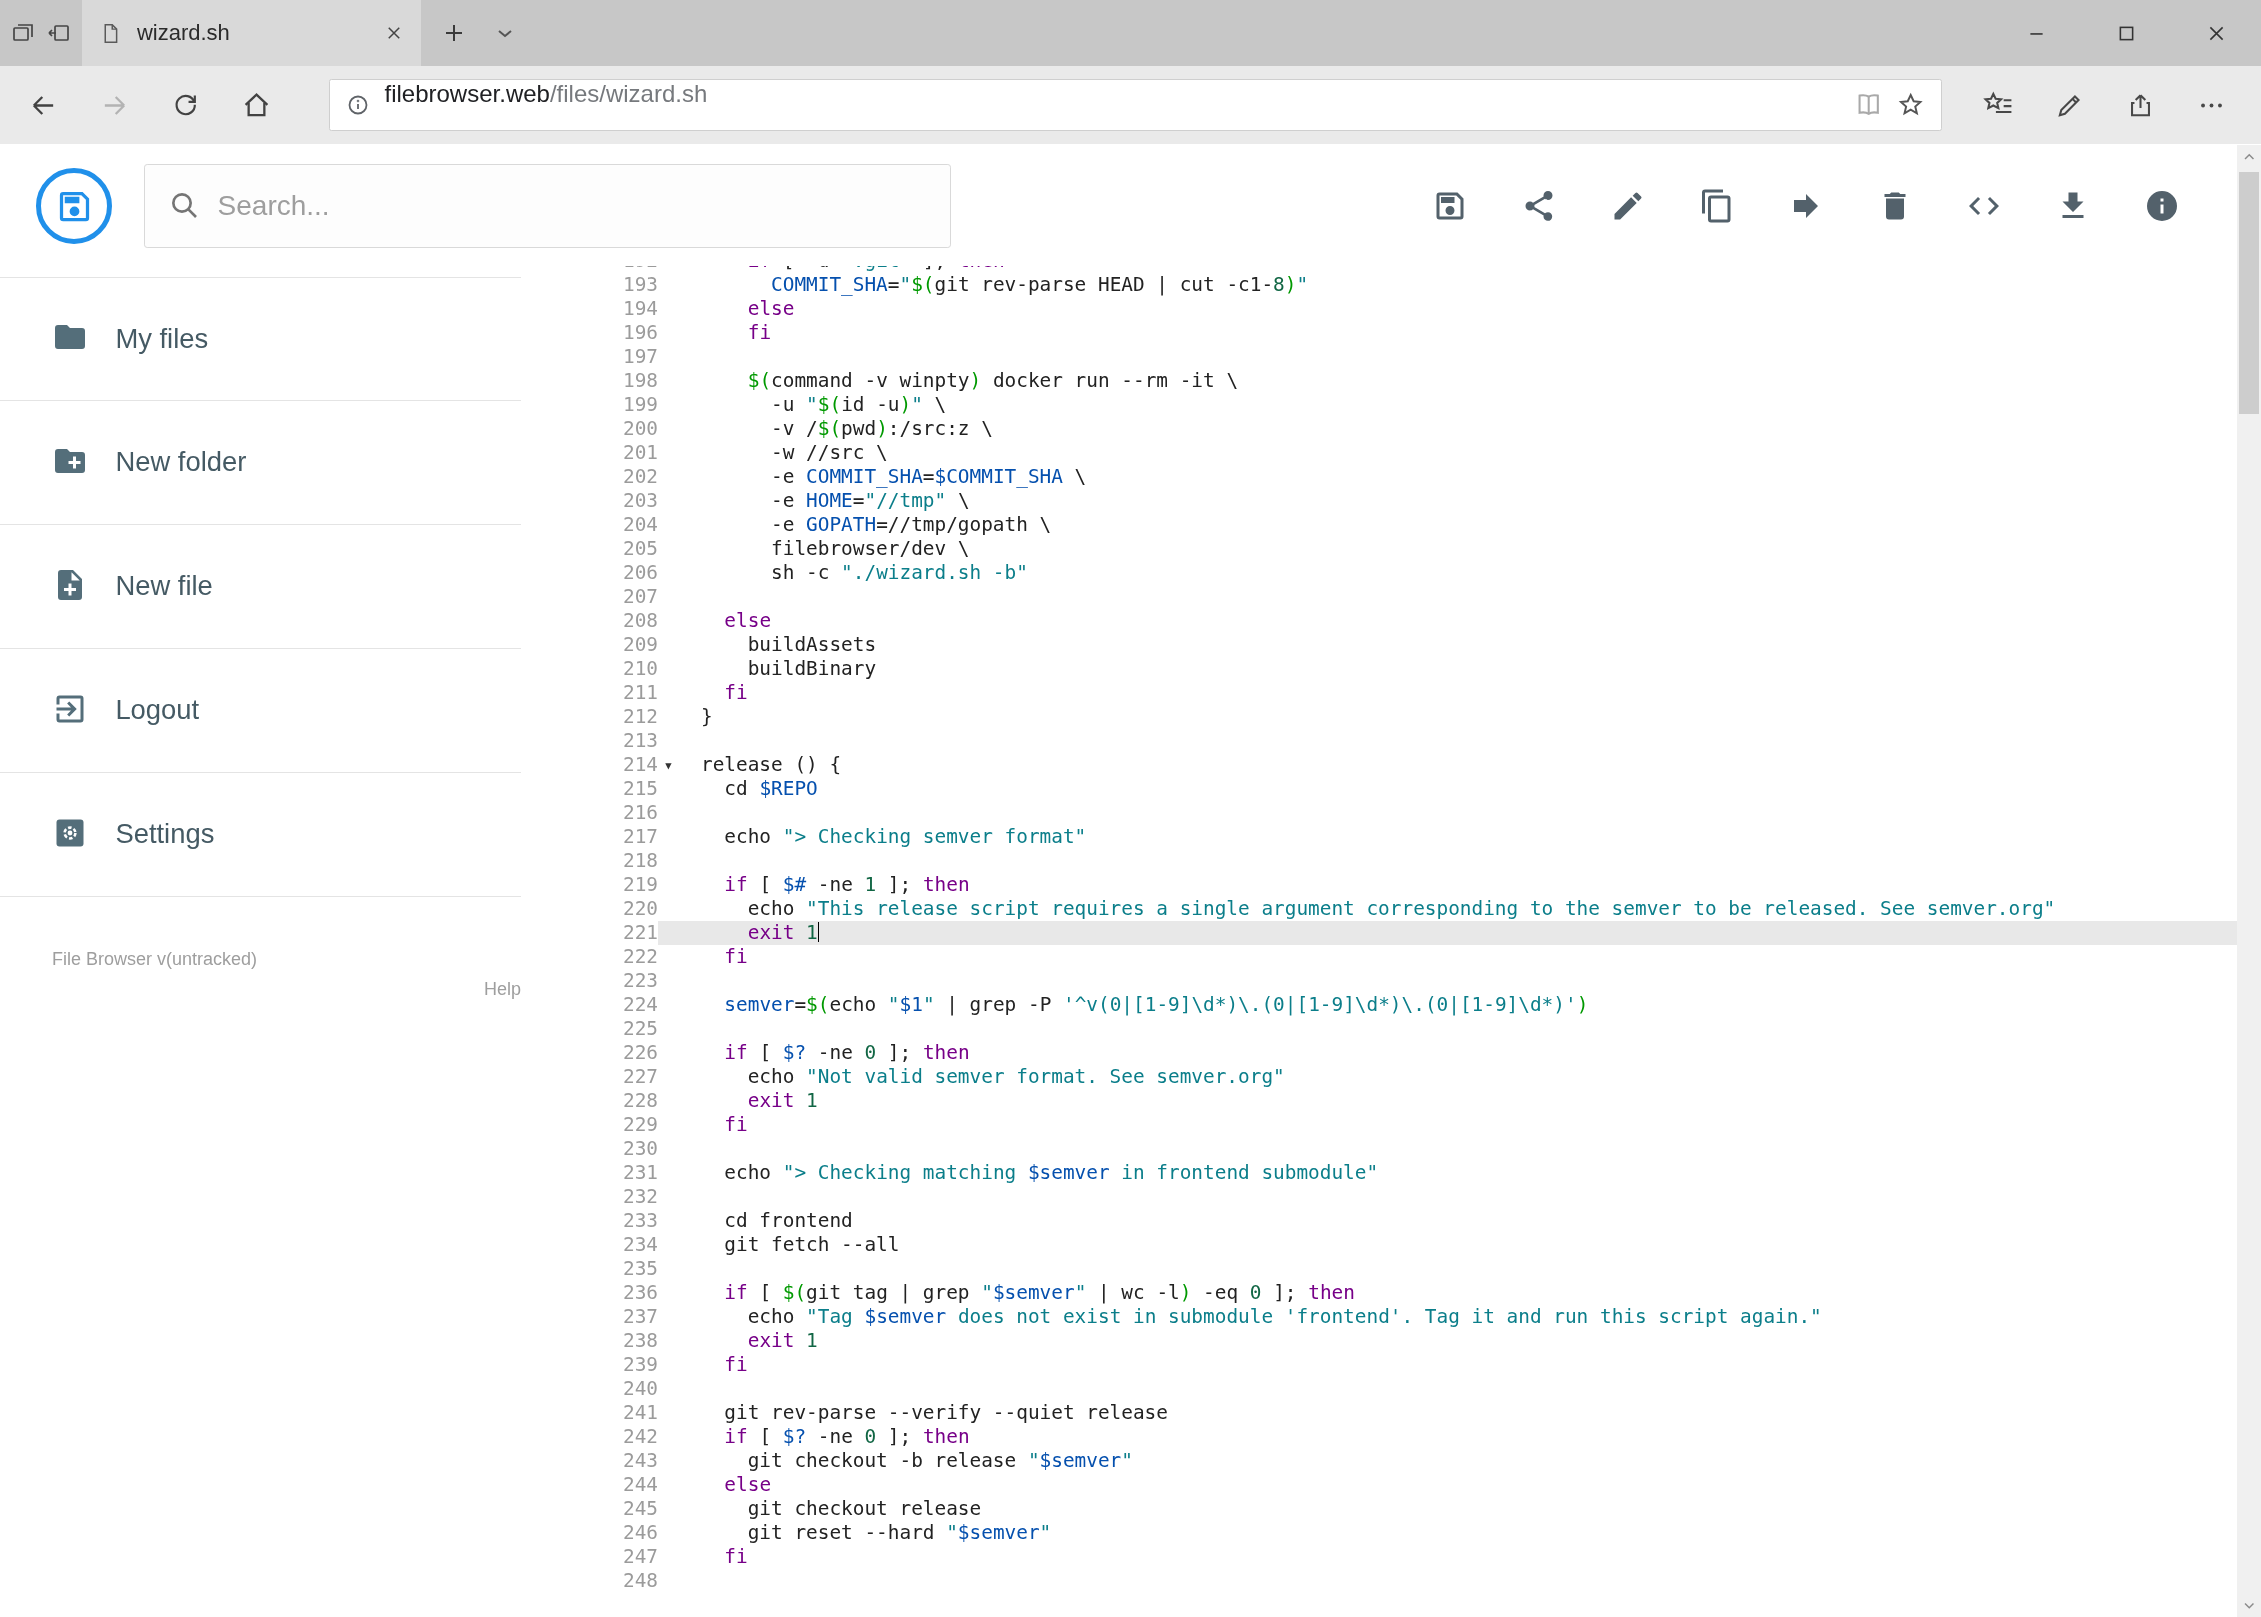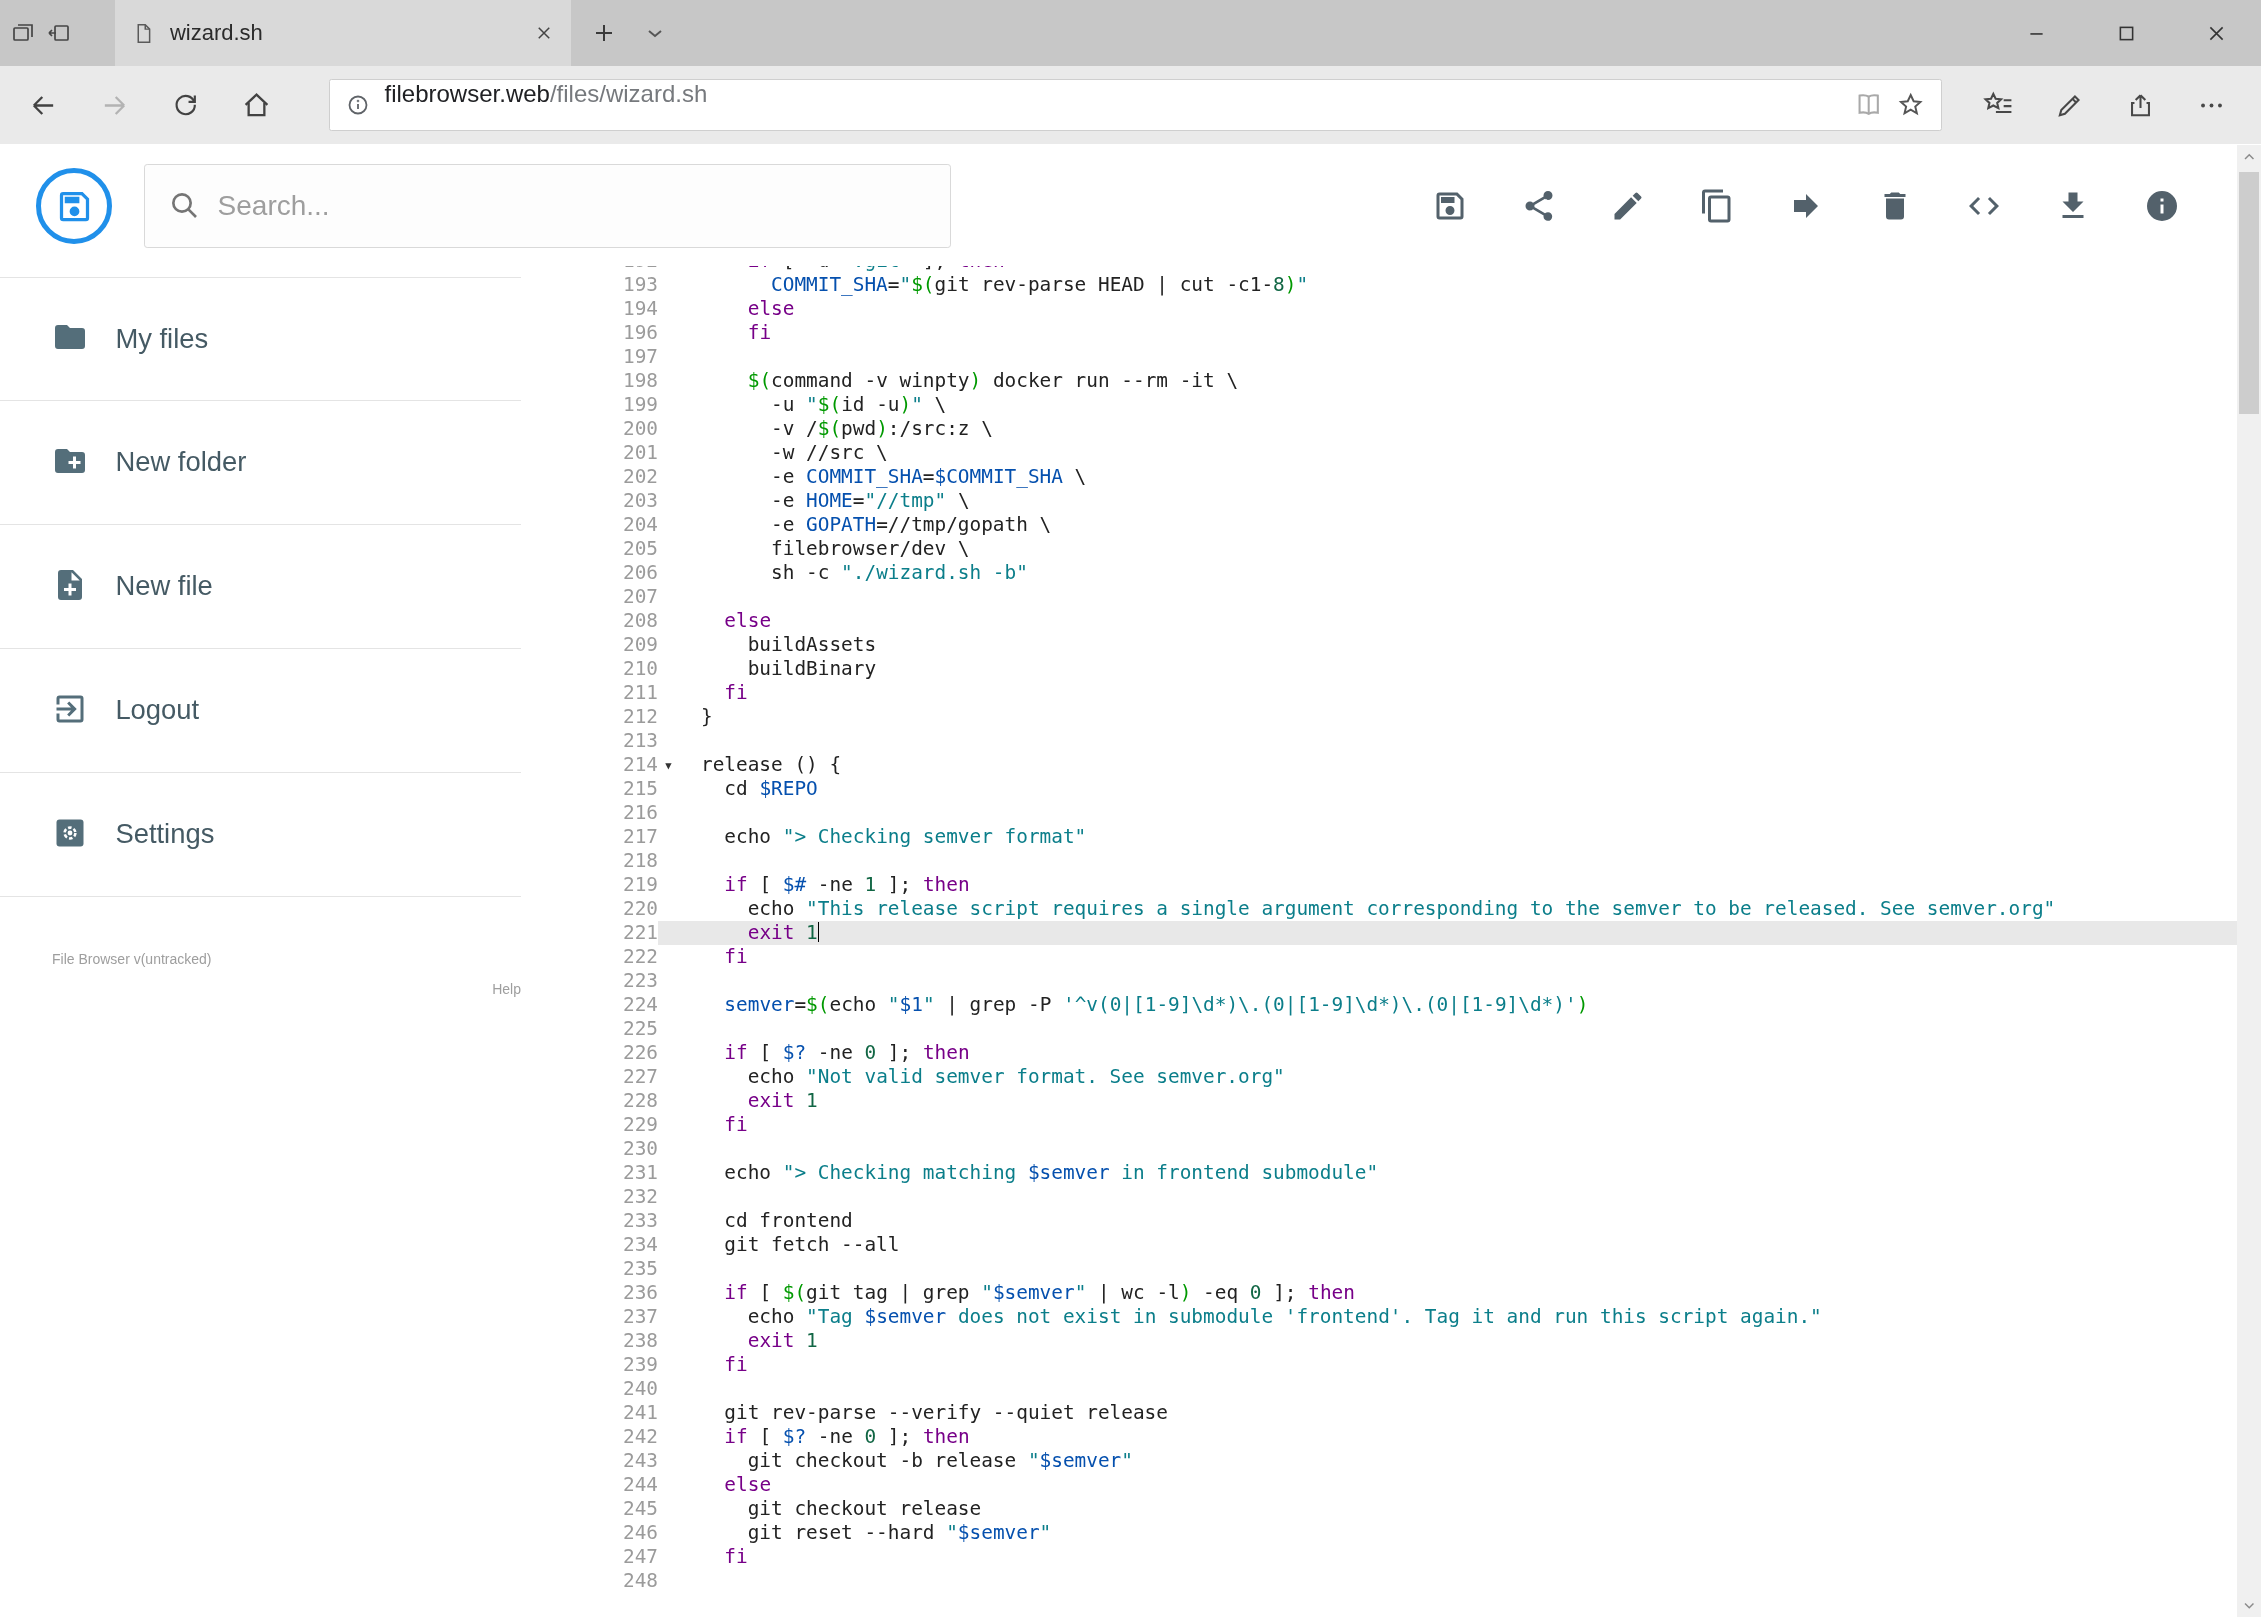--- a/index.html
+++ b/index.html
@@ -6,22 +6,22 @@
   html,body{width:2261px;height:1617px;overflow:hidden;background:#fff;
     font-family:"Liberation Sans",sans-serif;}
   .window{position:relative;width:2261px;height:1617px;background:#fff;}
 
   
   .tabstrip{position:absolute;top:0;left:0;right:0;height:66px;background:#c7c7c7;
     display:flex;align-items:stretch;}
   .tab-left{display:flex;align-items:center;padding:0 11.3px;gap:11.3px;}
   .icon-btn{display:flex;align-items:center;justify-content:center;background:transparent;
     border:none;cursor:pointer;padding:0;}
-  .tab{width:456px;background:#d9d9d9;display:flex;align-items:center;
-    padding:0 18px;gap:16px;margin-left:33px;}
+  .tab{width:339px;background:#d9d9d9;display:flex;align-items:center;
+    padding:0 18px;gap:16px;}
   .tab-title{font-size:22px;color:#2b2b2b;flex:1;white-space:nowrap;overflow:hidden;}
   .newtab-area{display:flex;align-items:center;gap:27.4px;padding:0 21px;}
   .win-buttons{margin-left:auto;display:flex;}
   .win-btn{width:90px;height:66px;display:flex;align-items:center;justify-content:center;
     border:none;background:transparent;cursor:pointer;}
 
   
   .navbar{position:absolute;top:66px;left:0;right:0;height:78px;background:#eaeaea;
     display:flex;align-items:center;padding:0 8px;}
   .nav-btn{width:71px;height:78px;display:flex;align-items:center;justify-content:center;
@@ -47,21 +47,21 @@
   .header-toolbar{margin-left:auto;display:flex;align-items:center;gap:52px;padding-right:57px;}
   .tool-btn{width:37px;height:37px;border:none;background:transparent;cursor:pointer;
     display:flex;align-items:center;justify-content:center;}
 
   
   .sidebar{position:absolute;top:266px;left:0;width:521px;bottom:0;background:#fff;padding-top:10.5px;}
   .side-item{height:124px;display:flex;align-items:center;padding-left:52px;gap:27.4px;
     border-bottom:0.8px solid #e4e4e4;cursor:pointer;}
   .side-item.first{border-top:0.8px solid #e4e4e4;}
   .side-lbl{font-size:27.4px;color:#455a64;}
-  .side-footer{margin:47px 0 0 52px;font-size:14px;color:#9e9e9e;line-height:30px;}
+  .side-footer{margin:47px 0 0 52px;font-size:18px;color:#9e9e9e;line-height:30px;}
   .side-footer .help{cursor:pointer;text-align:right;}
 
   
   .editor{position:absolute;top:266px;left:521px;right:24px;bottom:0;overflow:hidden;
     background:#fff;cursor:text;}
   .editor-lines{margin-top:-17px;}
   .cl{display:flex;height:24px;line-height:24px;white-space:pre;
     font-family:"DejaVu Sans Mono",monospace;font-size:19.4px;}
   .ln{width:137px;flex:none;text-align:right;color:#9b9b9b;}
   .lc{flex:1;display:flex;min-width:0;}

